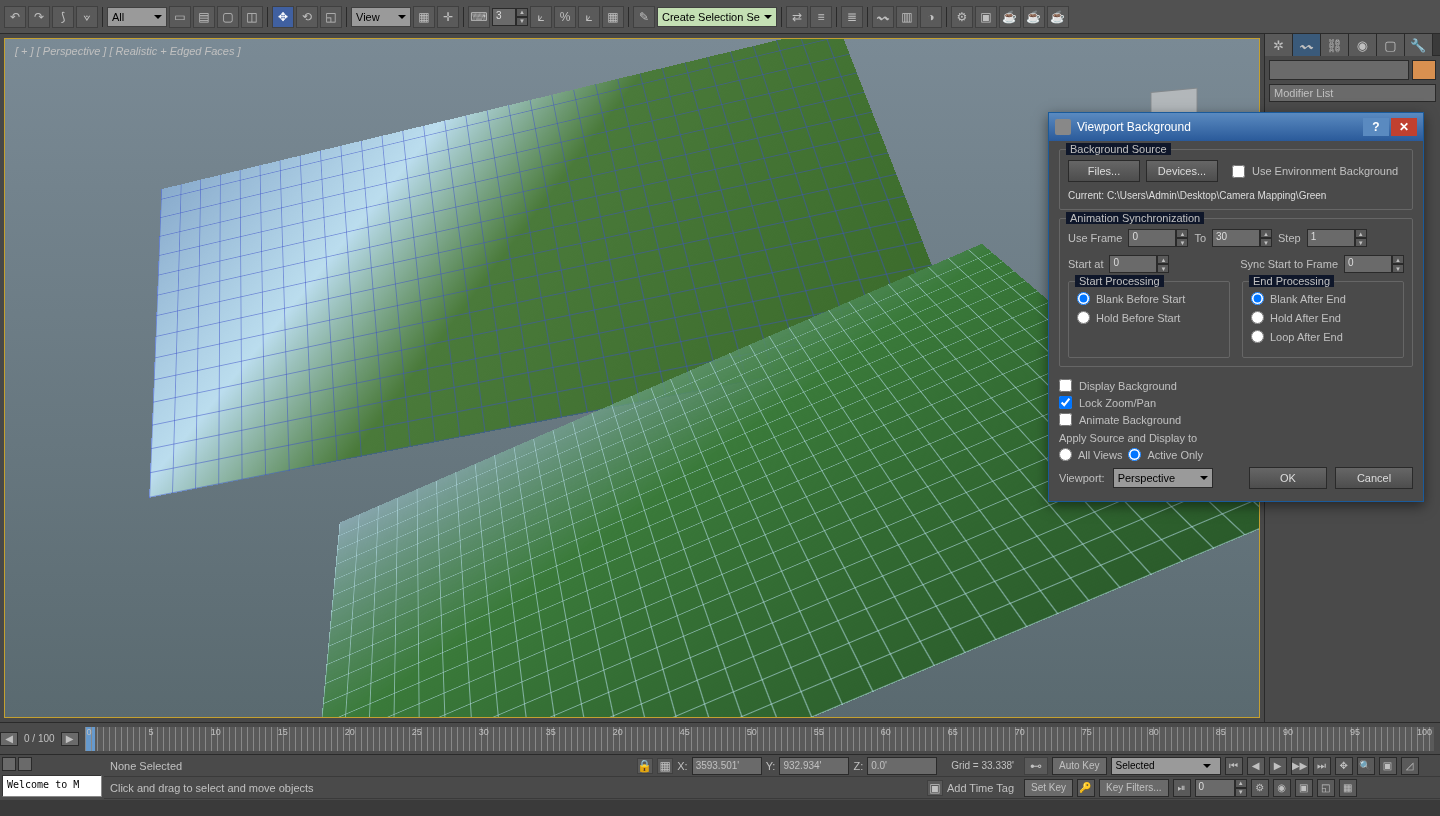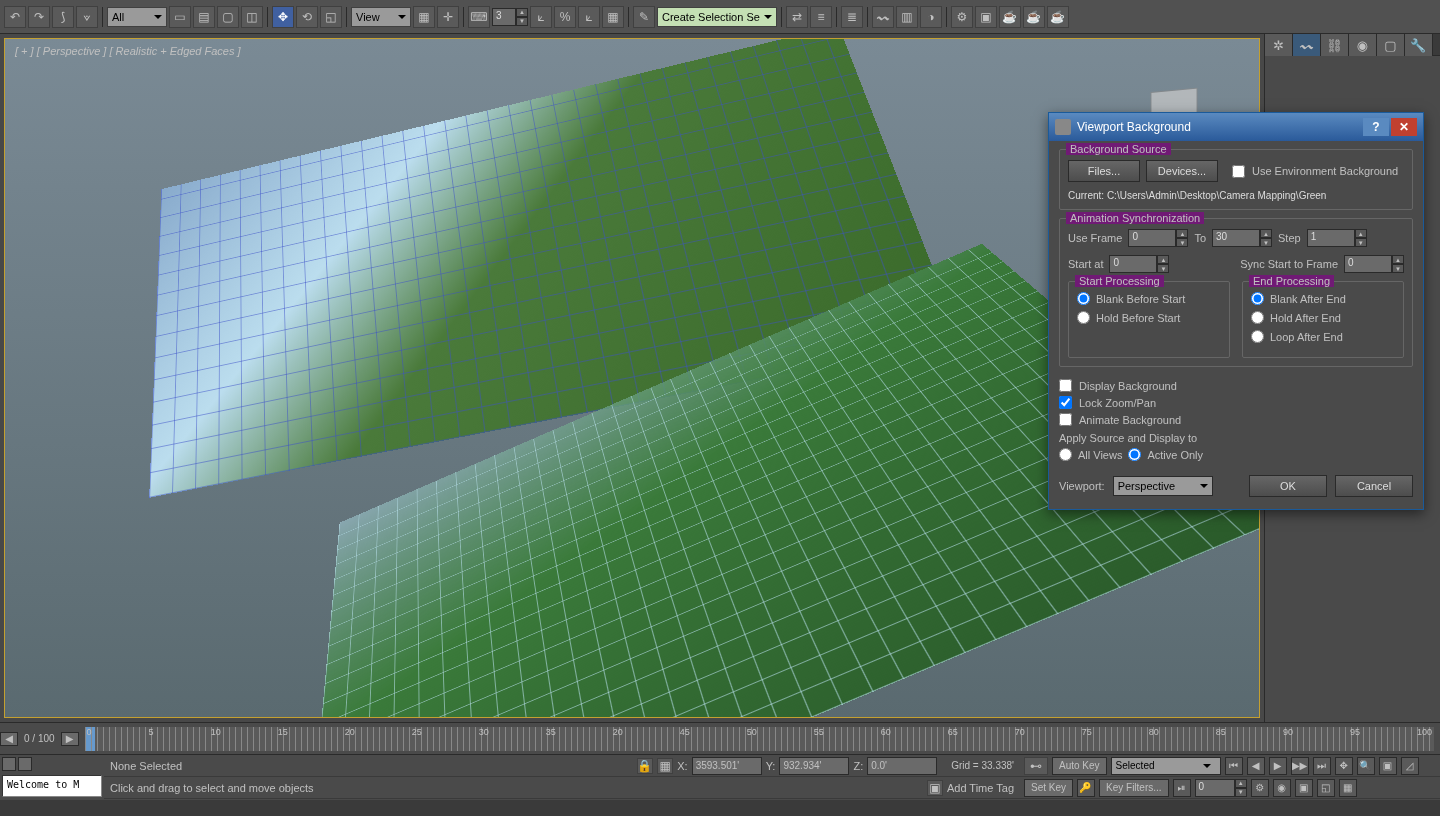--- a/index.html
+++ b/index.html
@@ -75,21 +75,21 @@
 
 .dialog { position: absolute; top: 112px; left: 1048px; width: 376px; background: #4a4a4a; border: 1px solid #1a5a9a; box-shadow: 0 4px 12px rgba(0,0,0,0.5); z-index: 100; }
 .dlg-title { height: 28px; background: linear-gradient(180deg, #5a8ac0, #2a5a9a); display: flex; align-items: center; padding: 0 6px; color: #fff; font-size: 12px; }
 .dlg-title-icon { width: 16px; height: 16px; margin-right: 6px; background: #888; border-radius: 2px; }
 .dlg-title-btns { margin-left: auto; display: flex; gap: 2px; }
 .title-btn { width: 26px; height: 18px; display: flex; align-items: center; justify-content: center; font-size: 12px; font-weight: bold; cursor: pointer; }
 .title-help { background: #5a8ac0; color: #fff; }
 .title-close { background: #c04030; color: #fff; }
 .dlg-body { padding: 8px 10px 12px 10px; color: #c0c0c0; font-size: 11px; }
 .fieldset { border: 1px solid #666; border-radius: 2px; padding: 10px 8px 8px 8px; margin-bottom: 8px; position: relative; }
-.legend { position: absolute; top: -7px; left: 6px; background: #701a75; padding: 0 4px; font-size: 11px; }
+.legend { position: absolute; top: -7px; left: 6px; background: #0f172a; padding: 0 4px; font-size: 11px; }
 .dlg-btn { height: 22px; padding: 0 32px; background: linear-gradient(180deg,#666,#4d4d4d); border: 1px solid #2a2a2a; color: #ddd; font-size: 11px; cursor: pointer; display: inline-flex; align-items: center; justify-content: center; }
 .dlg-btn.wide { width: 72px; }
 .chk { display: flex; align-items: center; gap: 7px; margin-bottom: 4px; font-size: 11px; }
 .chk input { width: 13px; height: 13px; }
 .rad { display: flex; align-items: center; gap: 6px; margin-bottom: 6px; font-size: 11px; }
 .rad input { width: 13px; height: 13px; }
 .row { display: flex; align-items: center; gap: 6px; margin-bottom: 8px; }
 .spn { width: 48px; height: 18px; background: #6a6a6a; border: 1px solid #2a2a2a; color: #ddd; font-size: 10px; padding: 1px 3px; }
 .spn-wrap { position: relative; display: flex; }
 .spn-arrows { width: 12px; display: flex; flex-direction: column; }
@@ -182,20 +182,27 @@
     </div>
   </div>
   <div class="command-panel">
     <div class="cp-tabs">
       <div class="cp-tab">✲</div>
       <div class="cp-tab active">〰</div>
       <div class="cp-tab">⛓</div>
       <div class="cp-tab">◉</div>
       <div class="cp-tab">▢</div>
       <div class="cp-tab">🔧</div>
+    </div>
+    <div class="cp-body">
+      <div class="cp-row">
+        <div class="name-input"></div>
+        <div class="color-chip"></div>
+      </div>
+      <div class="modlist">Modifier List</div>
     </div>
   </div>
 </div>
 
 <div class="timeline-area">
   <div class="tl-arrow">◀</div>
   <div class="tl-frame">0 / 100</div>
   <div class="tl-arrow">▶</div>
   <div class="tl-ruler">
     <div class="tl-marker"></div>
@@ -404,21 +411,21 @@
           </label>
         <label class="chk">
             <input type="checkbox" checked="" style="">
             <span>Lock Zoom/Pan</span>
           </label>
         <label class="chk">
             <input type="checkbox" style="">
             <span>Animate Background</span>
           </label>
         <div style="margin-top:6px;margin-bottom:4px">Apply Source and Display to</div>
-        <div class="row" style="margin-bottom:8px">
+        <div class="row" style="margin-bottom:0">
           <label class="rad" style="margin-bottom:0">
               <input type="radio" name="apl" style="">
               <span>All Views</span>
             </label>
           <label class="rad" style="margin-bottom:0">
               <input type="radio" name="apl" checked="" style="">
               <span>Active Only</span>
             </label>
         </div>
       </div>

